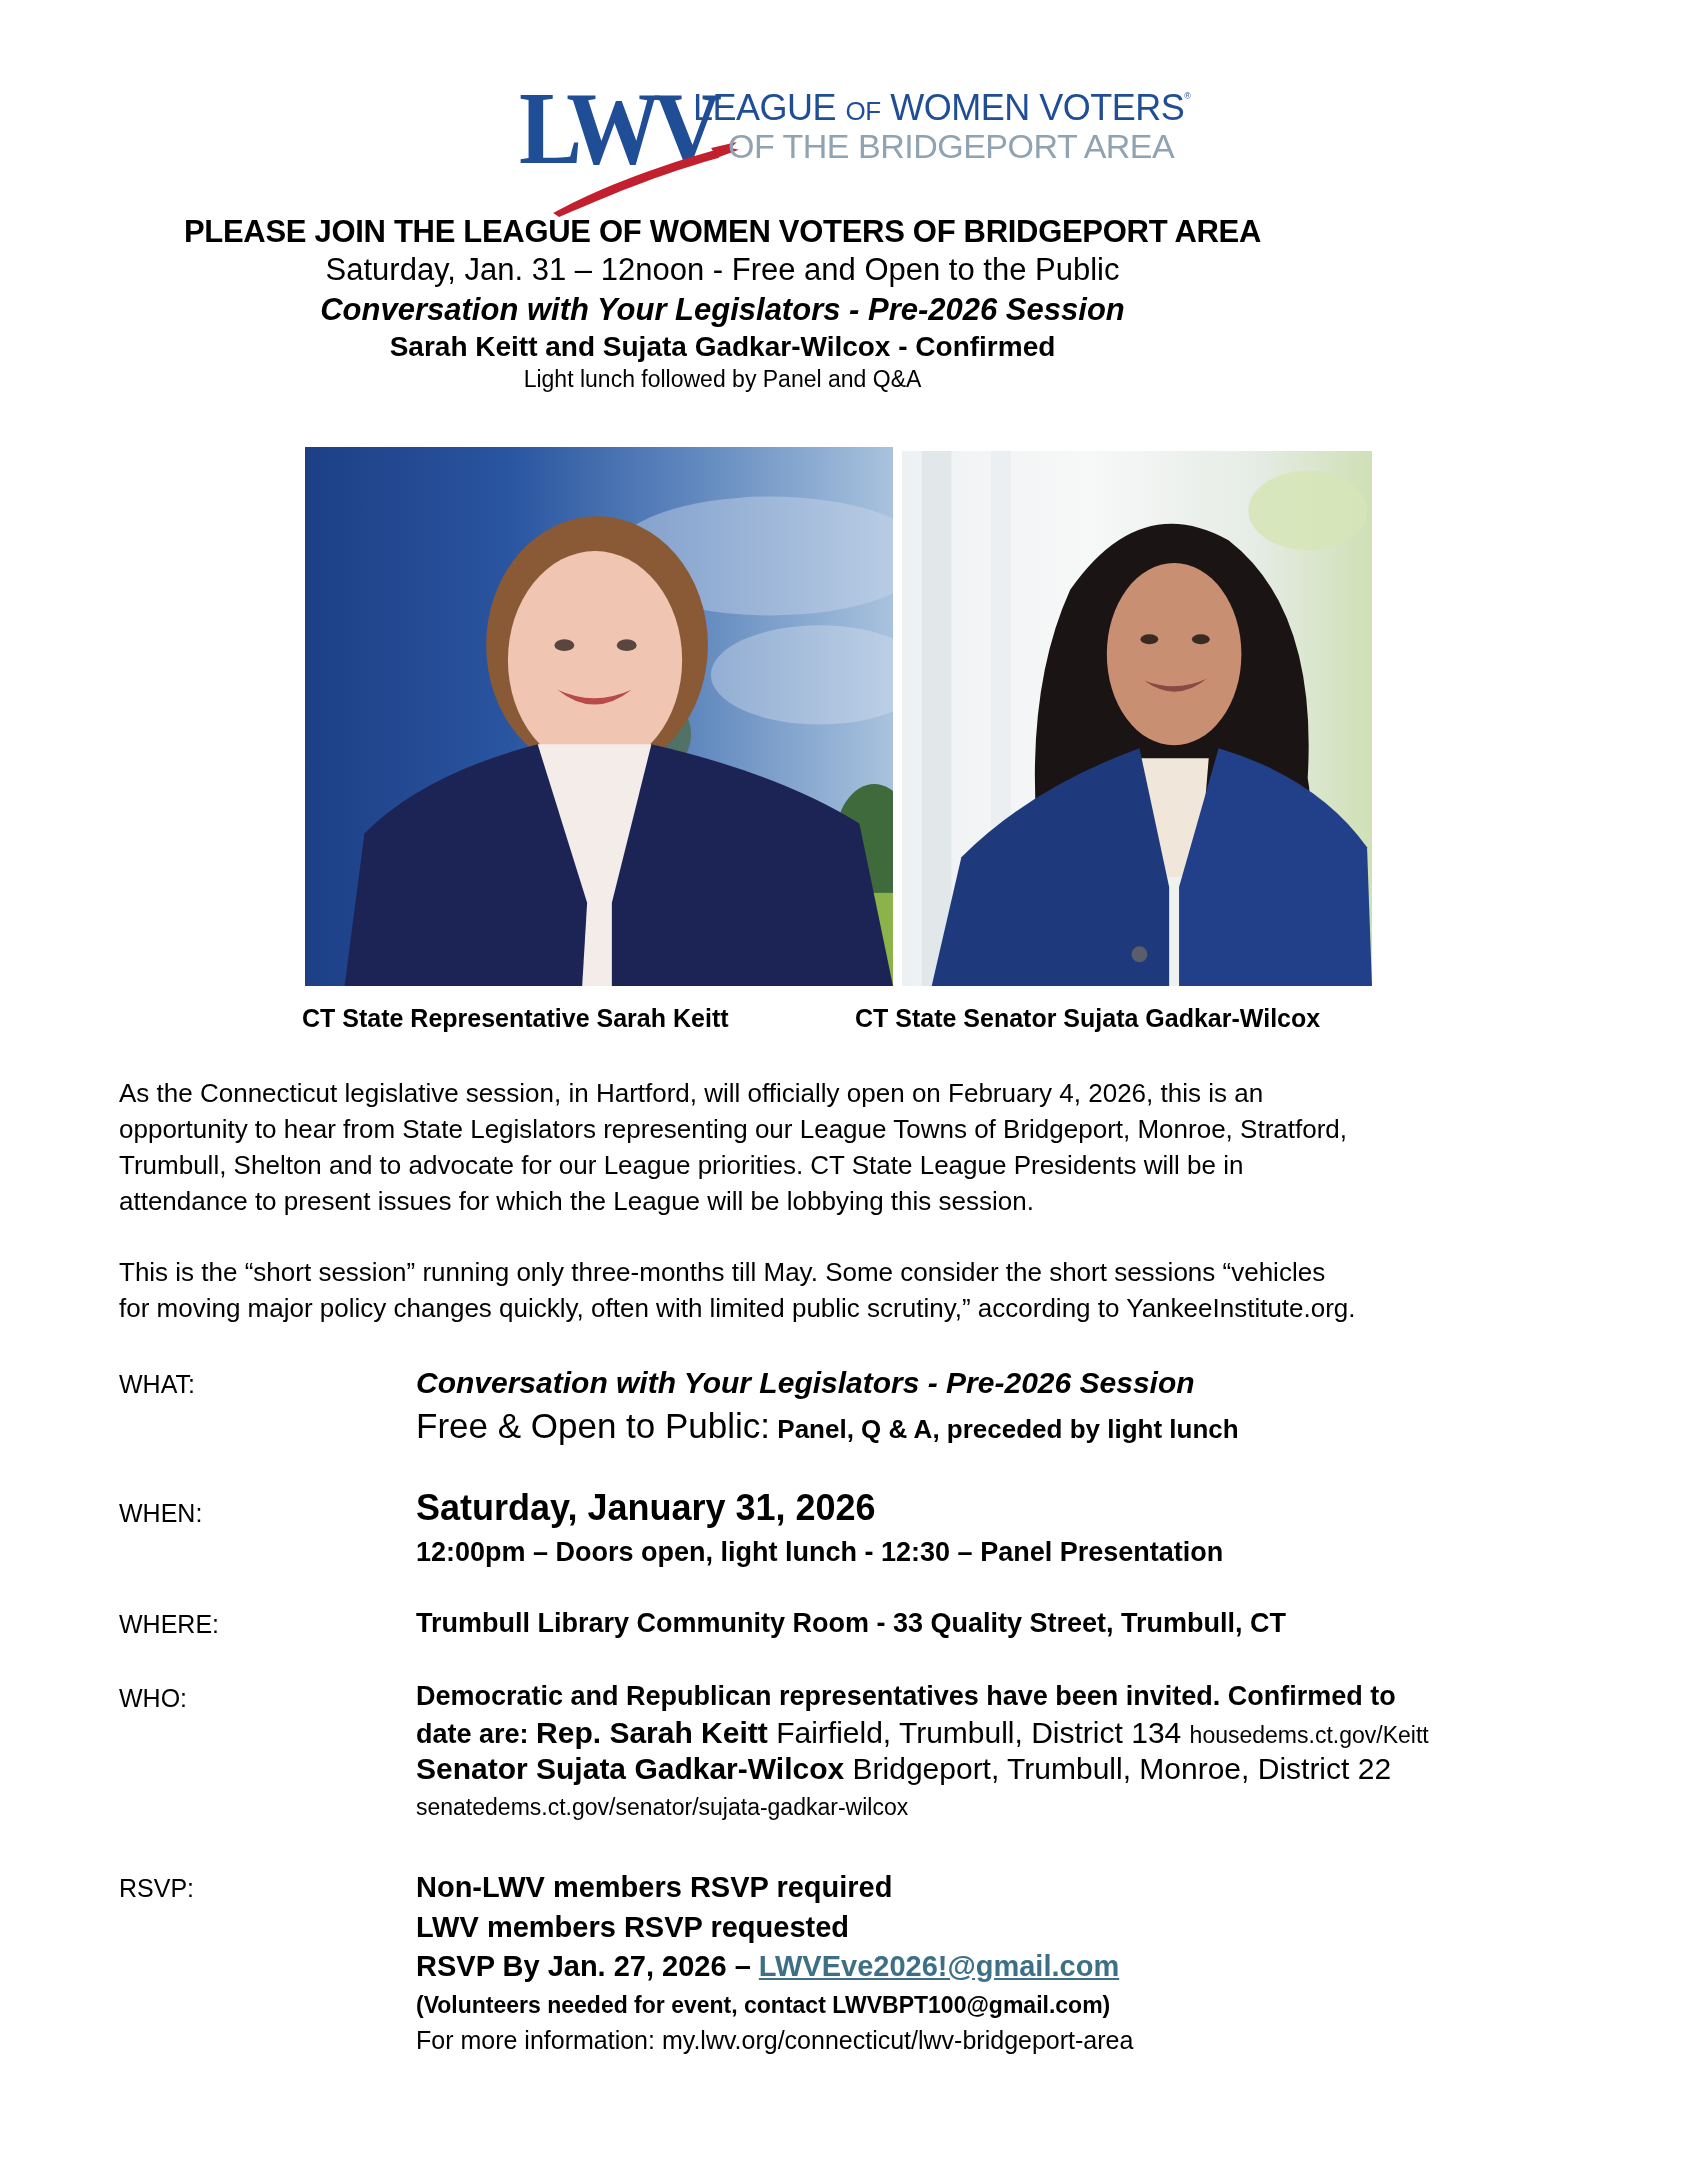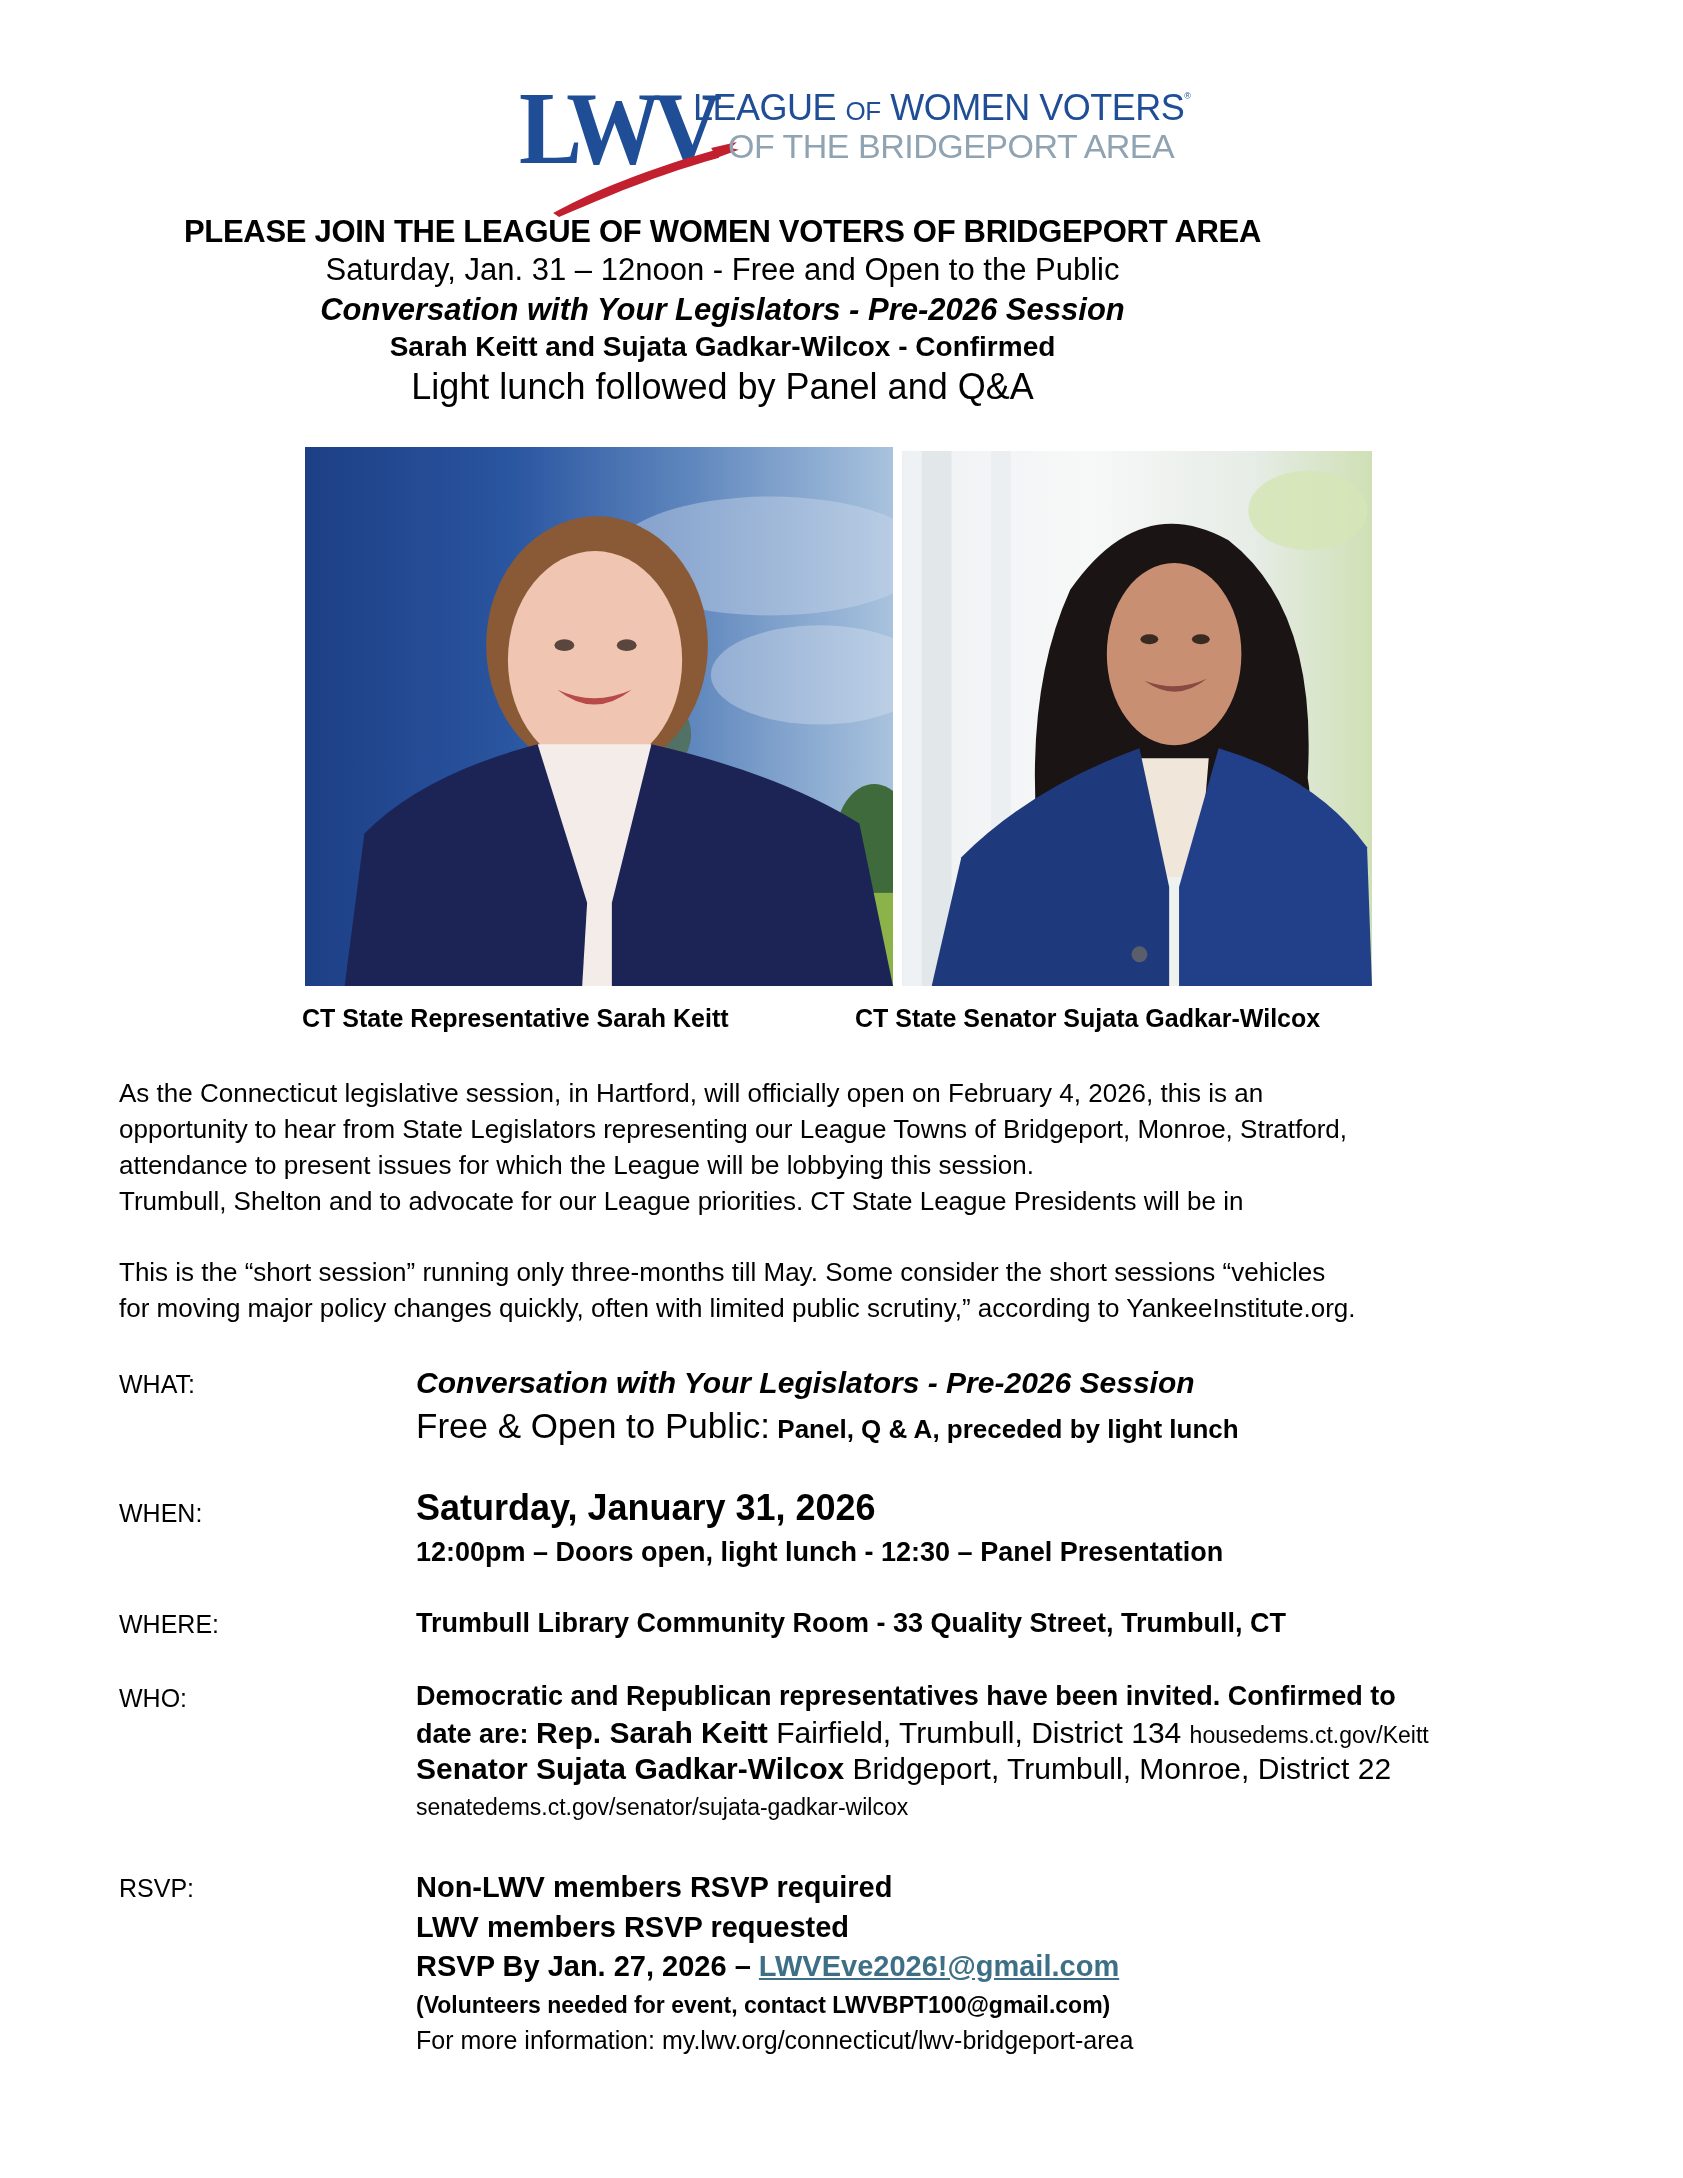--- a/index.html
+++ b/index.html
@@ -28,21 +28,21 @@
       position: absolute; left: 213px; top: 48px; white-space: nowrap;
       font-size: 34px; color: #8fa3b3; letter-spacing: -0.5px;
     }
 
     
     .center-line { left: 0; width: 1445px; text-align: center; white-space: nowrap; }
     .h-title { top: 214px; font-size: 31px; font-weight: bold; letter-spacing: -0.3px; }
     .h-sub1 { top: 252px; font-size: 31px; }
     .h-sub2 { top: 292px; font-size: 31px; font-weight: bold; font-style: italic; }
     .h-sub3 { top: 331px; font-size: 28px; font-weight: bold; }
-    .h-sub4 { top: 366px; font-size: 36px; }
+    .h-sub4 { top: 366px; font-size: 23px; }
 
     
     .photo { overflow: hidden; }
     .photo-1 {
       left: 305px; top: 447px; width: 588px; height: 539px;
       background: linear-gradient(90deg, #1d3f86 0%, #2a55a0 35%, #5e86bd 65%, #a9c3de 100%);
     }
     .photo-2 {
       left: 902px; top: 451px; width: 470px; height: 535px;
       background: linear-gradient(90deg, #eef1f3 0%, #f7f8f8 40%, #e6ece6 75%, #cfe0b5 100%);
@@ -154,22 +154,22 @@
     <circle cx="240" cy="508" r="8" fill="#5a5e6a"></circle>
   </svg>
 </div>
 
 <div class="abs caption caption-1">CT State Representative Sarah Keitt</div>
 <div class="abs caption caption-2">CT State Senator Sujata Gadkar-Wilcox</div>
 
 <div class="abs para para-1">
   <span class="line">As the Connecticut legislative session, in Hartford, will officially open on February 4, 2026, this is an</span>
   <span class="line">opportunity to hear from State Legislators representing our League Towns of Bridgeport, Monroe, Stratford,</span>
+  <span class="line">Trumbull, Shelton and to advocate for our League priorities. CT State League Presidents will be in</span>
   <span class="line">attendance to present issues for which the League will be lobbying this session.</span>
-  <span class="line">Trumbull, Shelton and to advocate for our League priorities. CT State League Presidents will be in</span>
 </div>
 <div class="abs para para-2">
   <span class="line">This is the “short session” running only three-months till May.  Some consider the short sessions “vehicles</span>
   <span class="line">for moving major policy changes quickly, often with limited public scrutiny,” according to YankeeInstitute.org.</span>
 </div>
 
 <div class="abs label lbl-what">WHAT:</div>
 <div class="abs val what-1">Conversation with Your Legislators - Pre-2026 Session</div>
 <div class="abs val what-2">
   <span>Free &amp; Open to Public:</span><span class="rest"> Panel, Q &amp; A, preceded by light lunch</span>

